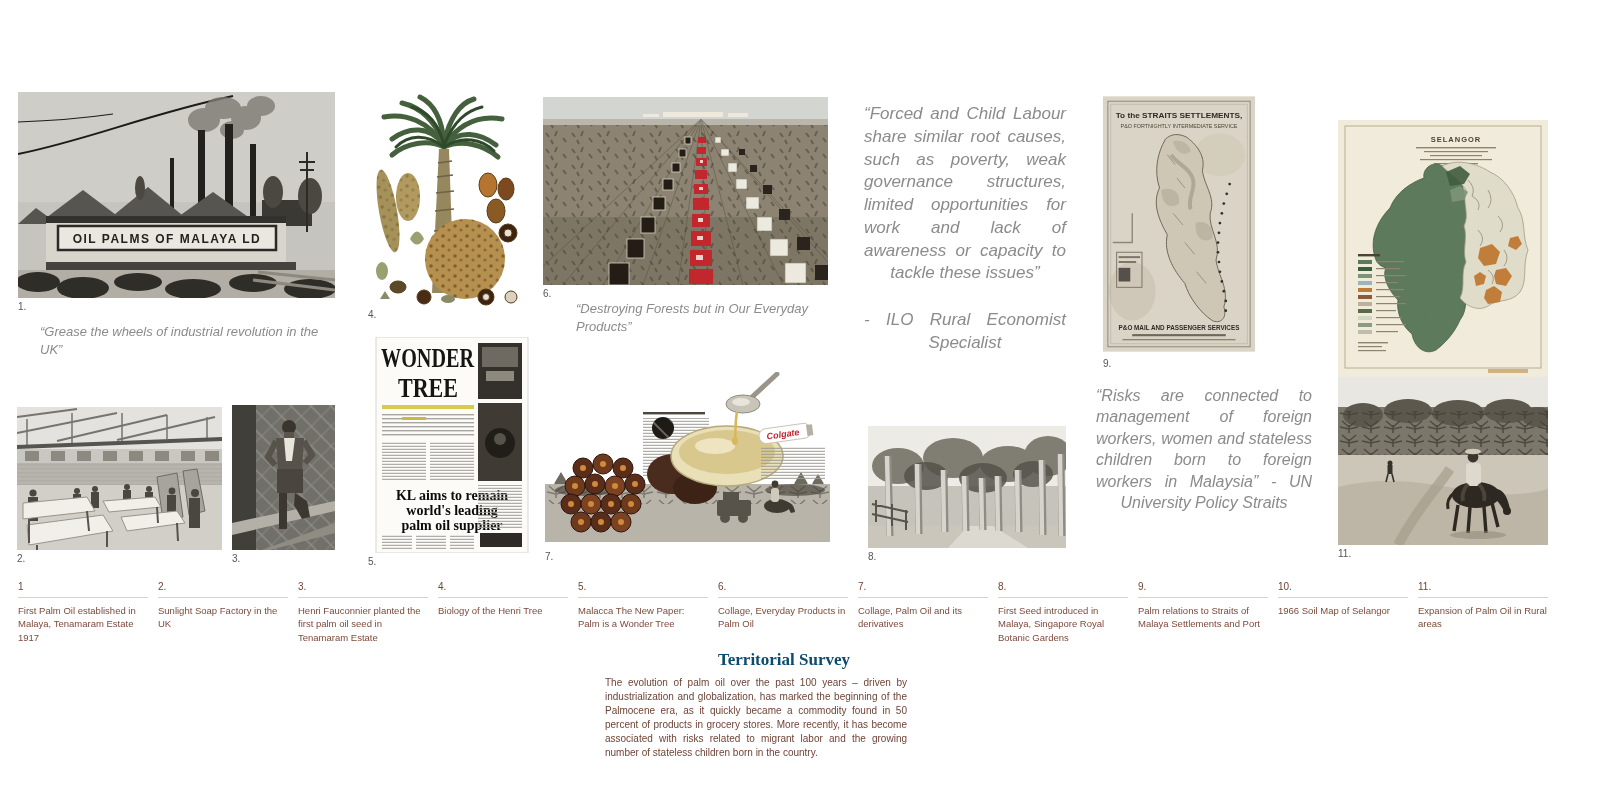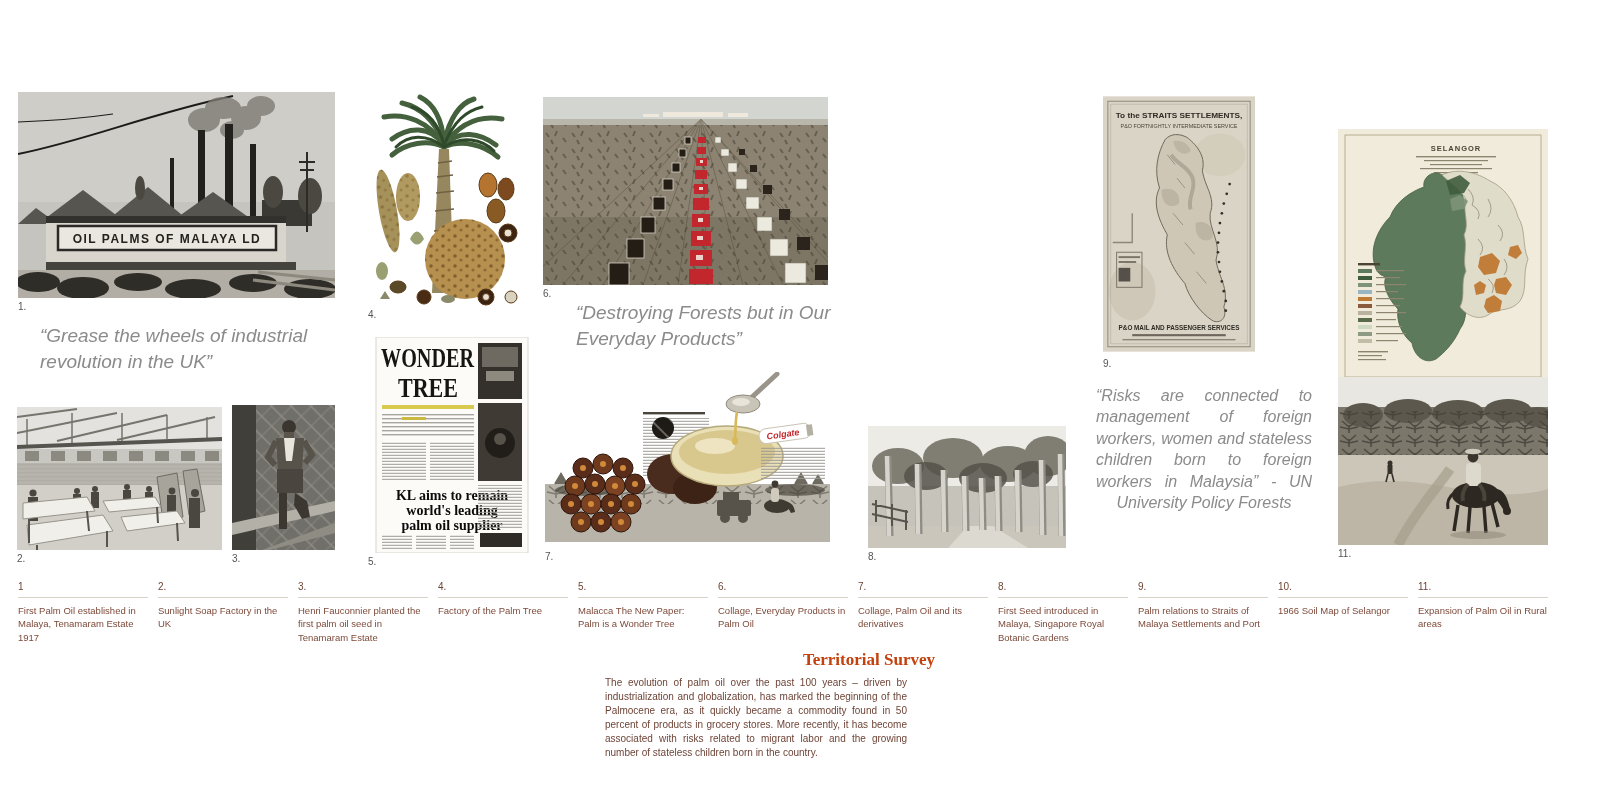--- a/index.html
+++ b/index.html
@@ -3,32 +3,32 @@
 <meta charset="utf-8">
 <style>
   html,body{margin:0;padding:0;background:#ffffff;}
   body{width:1600px;height:800px;position:relative;overflow:hidden;
        font-family:"Liberation Sans",sans-serif;color:#333;}
   .board{position:absolute;inset:0;}
   .fig{position:absolute;}
   .fig svg{display:block;width:100%;height:100%;}
   .figno{position:absolute;top:100%;left:0;margin-top:3px;font-size:10px;color:#555;}
   .quote{position:absolute;font-style:italic;color:#8b8b8b;}
-  .q-lg{font-size:19px;line-height:1.38;}
+  .q-lg{font-size:13px;line-height:1.38;}
   .q-med{font-size:17px;line-height:1.34;}
   .q-sm{font-size:16px;line-height:1.34;}
   .q-just{text-align:justify;text-align-last:center;}
   .attr{margin-top:24px;}
   .index-strip{position:absolute;left:18px;top:581px;display:flex;gap:10px;}
   .index-item{width:130px;font-size:9.5px;color:#7d4a3a;}
   .index-num{display:block;font-size:10px;color:#6e4434;padding-bottom:5px;
              border-bottom:1px solid #d9d2c8;margin-bottom:6px;}
   .index-text{line-height:1.4;}
-  .footer-title{position:absolute;left:633px;top:650px;width:302px;text-align:right;
-                font-family:"Liberation Serif",serif;font-weight:bold;font-size:17px;color:#c2410c;}
+  .footer-title{position:absolute;left:633px;top:650px;width:302px;text-align:center;
+                font-family:"Liberation Serif",serif;font-weight:bold;font-size:17px;color:#0c4a6e;}
   .footer-body{position:absolute;left:605px;top:676px;width:302px;font-size:10px;
                line-height:1.4;text-align:justify;color:#6e4437;}
 </style>
 </head>
 <body>
 
 <svg width="0" height="0" style="position:absolute" aria-hidden="true">
   <defs>
     <pattern id="txln" width="5" height="4" patternUnits="userSpaceOnUse">
       <rect width="5" height="1.4" y="1" fill="#a8a5a0"></rect>
@@ -422,20 +422,24 @@
         <rect x="214" y="54" width="52" height="15" rx="7" fill="#ffffff" stroke="#c9c4b8"></rect>
         <rect x="262" y="56" width="6" height="11" fill="#b5b0a4"></rect>
         <text x="238" y="65" text-anchor="middle" font-size="9" font-style="italic" font-weight="bold" fill="#c1272d">Colgate</text>
       </g>
 
       <rect x="216" y="74" width="64" height="34" fill="url(#txln2)"></rect>
     </svg>
     <div class="figno">7.</div>
   </div>
 
+  <div class="quote q-med q-just" style="left:864px;top:103px;width:202px">
+    <div>“Forced and Child Labour share similar root causes, such as poverty, weak governance structures, limited opportunities for work and lack of awareness or capacity to tackle these issues”</div>
+    <div class="attr q-just">- ILO Rural Economist Specialist</div>
+  </div>
 
   <div class="fig" style="left:868px;top:426px;width:198px;height:122px">
     <svg viewBox="0 0 198 122">
       <rect width="198" height="122" fill="#edebe6"></rect>
       <rect y="60" width="198" height="42" fill="#b5b2a8" opacity="0.7"></rect>
       <g fill="#6d6a60" opacity="0.85">
         <ellipse cx="30" cy="40" rx="26" ry="18"></ellipse>
           <ellipse cx="85" cy="32" rx="30" ry="20"></ellipse>
         <ellipse cx="140" cy="38" rx="28" ry="18"></ellipse>
           <ellipse cx="180" cy="30" rx="24" ry="20"></ellipse>
@@ -510,23 +514,23 @@
       <rect x="16" y="164" width="22" height="2" fill="#7c7567"></rect>
         <rect x="16" y="169" width="18" height="2" fill="#7c7567"></rect>
       <rect x="16" y="176" width="12" height="14" fill="#55514a"></rect>
       <text x="78" y="240" text-anchor="middle" font-size="6.6" font-weight="bold" fill="#2f2b24" textLength="124" lengthAdjust="spacingAndGlyphs">P&amp;O MAIL AND PASSENGER SERVICES</text>
       <rect x="30" y="244" width="96" height="2.2" fill="#6e675c"></rect>
       <rect x="20" y="249" width="116" height="1.4" fill="#8a8376"></rect>
     </svg>
     <div class="figno">9.</div>
   </div>
 
-  <div class="quote q-sm q-just" style="left:1096px;top:385px;width:216px">“Risks are connected to management of foreign workers, women and stateless children born to foreign workers in Malaysia” - UN University Policy Forests</div>
-
-  <div class="fig" style="left:1338px;top:112px;width:210px;height:292px">
+  <div class="quote q-sm q-just" style="left:1096px;top:385px;width:216px">“Risks are connected to management of foreign workers, women and stateless children born to foreign workers in Malaysia” - UN University Policy Straits</div>
+
+  <div class="fig" style="left:1338px;top:103px;width:210px;height:292px">
     <svg viewBox="0 0 210 258">
       <rect width="210" height="258" fill="#f1ebdb"></rect>
       <rect x="7" y="6" width="196" height="242" fill="none" stroke="#b9ae92" stroke-width="1"></rect>
       <text x="118" y="22" text-anchor="middle" font-size="7.5" font-weight="bold" letter-spacing="1" fill="#4c4433">SELANGOR</text>
       <g fill="#8d8470">
         <rect x="78" y="27" width="80" height="1.4"></rect>
           <rect x="86" y="31" width="64" height="1.2"></rect>
         <rect x="92" y="35" width="52" height="1.2"></rect>
           <rect x="82" y="39" width="72" height="1.2"></rect>
         <rect x="96" y="43" width="44" height="1.2"></rect>
@@ -622,21 +626,21 @@
     <div class="index-item">
       <span class="index-num">2.</span>
       <span class="index-text">Sunlight Soap Factory in the UK</span>
     </div>
     <div class="index-item">
       <span class="index-num">3.</span>
       <span class="index-text">Henri Fauconnier planted the first palm oil seed in Tenamaram Estate</span>
     </div>
     <div class="index-item">
       <span class="index-num">4.</span>
-      <span class="index-text">Factory of the Palm Tree</span>
+      <span class="index-text">Biology of the Henri Tree</span>
     </div>
     <div class="index-item">
       <span class="index-num">5.</span>
       <span class="index-text">Malacca The New Paper: Palm is a Wonder Tree</span>
     </div>
     <div class="index-item">
       <span class="index-num">6.</span>
       <span class="index-text">Collage, Everyday Products in Palm Oil</span>
     </div>
     <div class="index-item">

